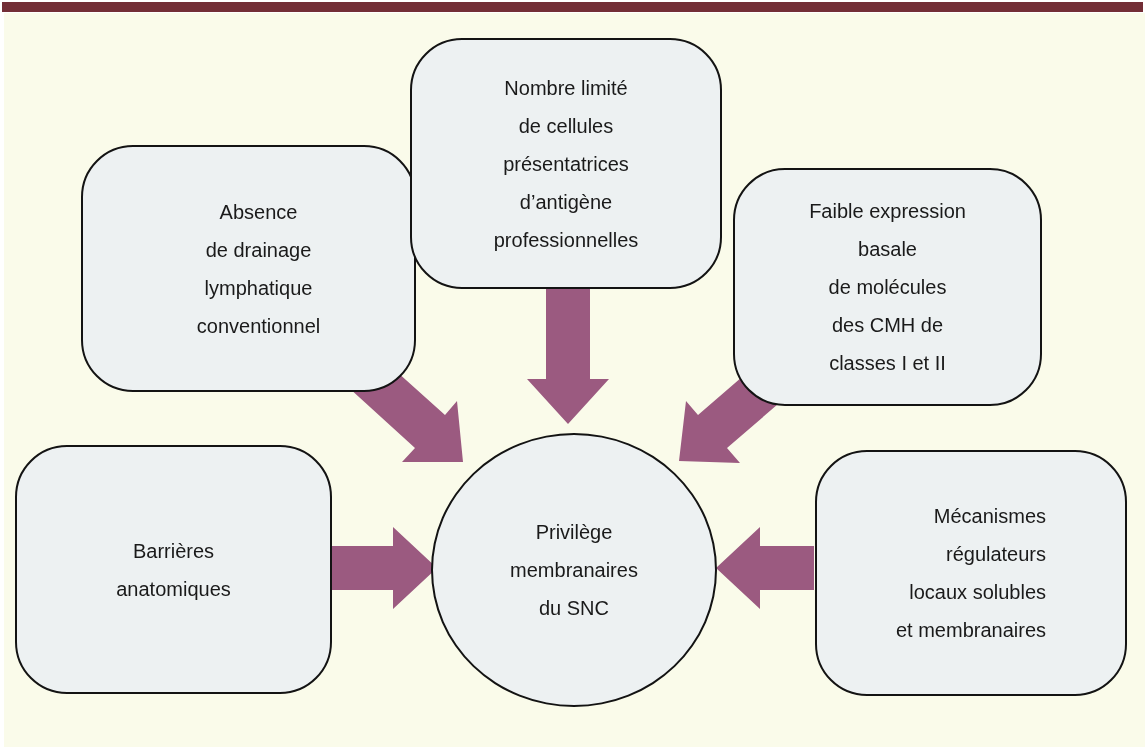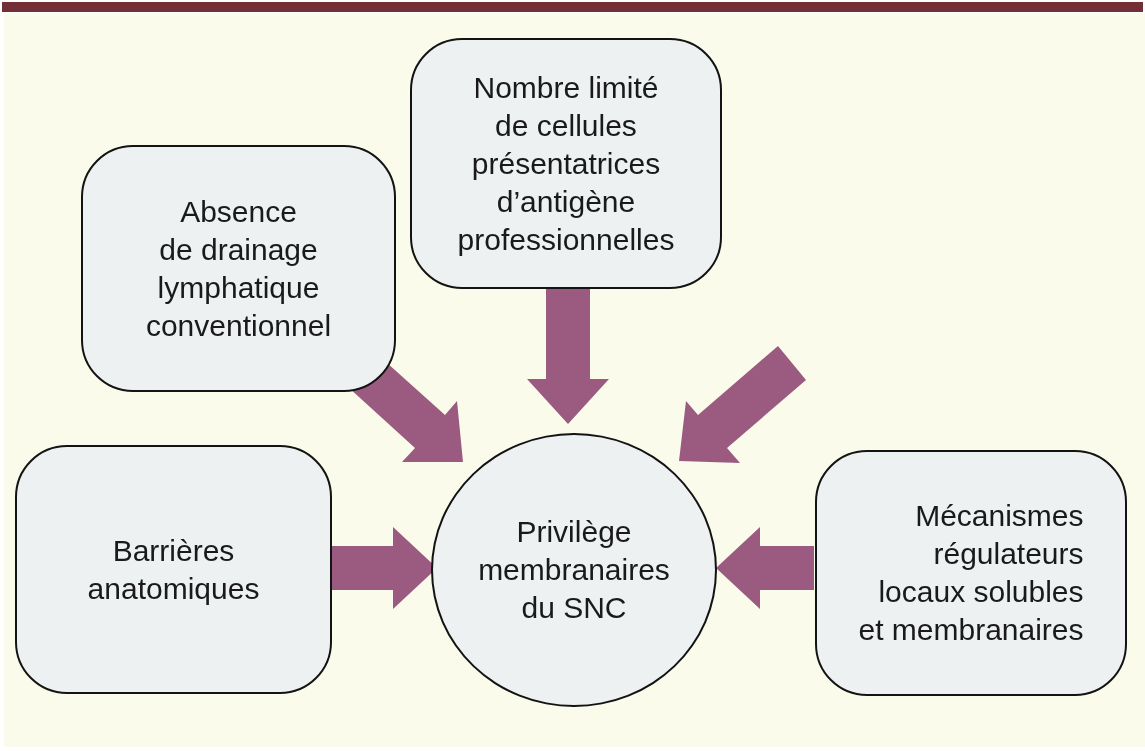--- a/index.html
+++ b/index.html
@@ -42,31 +42,31 @@
   .node {
     position: absolute;
     z-index: 2;
     background: #edf1f2;
     border: 2px solid #131313;
     display: flex;
     align-items: center;
     justify-content: center;
     text-align: center;
     color: #1a1a1a;
-    font-size: 30px;
+    font-size: 20px;
     line-height: 38px;
   }
   .node .node-text {
     white-space: pre-line;
     display: block;
   }
   .box { border-radius: 52px; }
   .circle { border-radius: 50%; }
 
-  .box-absence    { left: 81px;  top: 145px; width: 311px; height: 243px; }
+  .box-absence    { left: 81px;  top: 145px; width: 311px; height: 243px; padding-left: 20px; }
   .box-nombre     { left: 410px; top: 38px;  width: 308px; height: 247px; }
   .box-faible     { left: 733px; top: 168px; width: 305px; height: 234px; }
   .box-barrieres  { left: 15px;  top: 445px; width: 313px; height: 245px; }
   .box-mecanismes { left: 815px; top: 450px; width: 308px; height: 242px; text-align: right; }
   .circle-center  { left: 431px; top: 433px; width: 282px; height: 270px; }
 </style>
 </head>
 <body>
 
 <div class="canvas">
@@ -95,20 +95,27 @@
   </div>
 
   <div class="node box box-nombre">
     <span class="node-text">Nombre limité
 de cellules
 présentatrices
 d’antigène
 professionnelles</span>
   </div>
 
+  <div class="node box box-faible">
+    <span class="node-text">Faible expression
+basale
+de molécules
+des CMH de
+classes I et II</span>
+  </div>
 
   <div class="node box box-barrieres">
     <span class="node-text">Barrières
 anatomiques</span>
   </div>
 
   <div class="node box box-mecanismes">
     <span class="node-text">Mécanismes
 régulateurs
 locaux solubles

